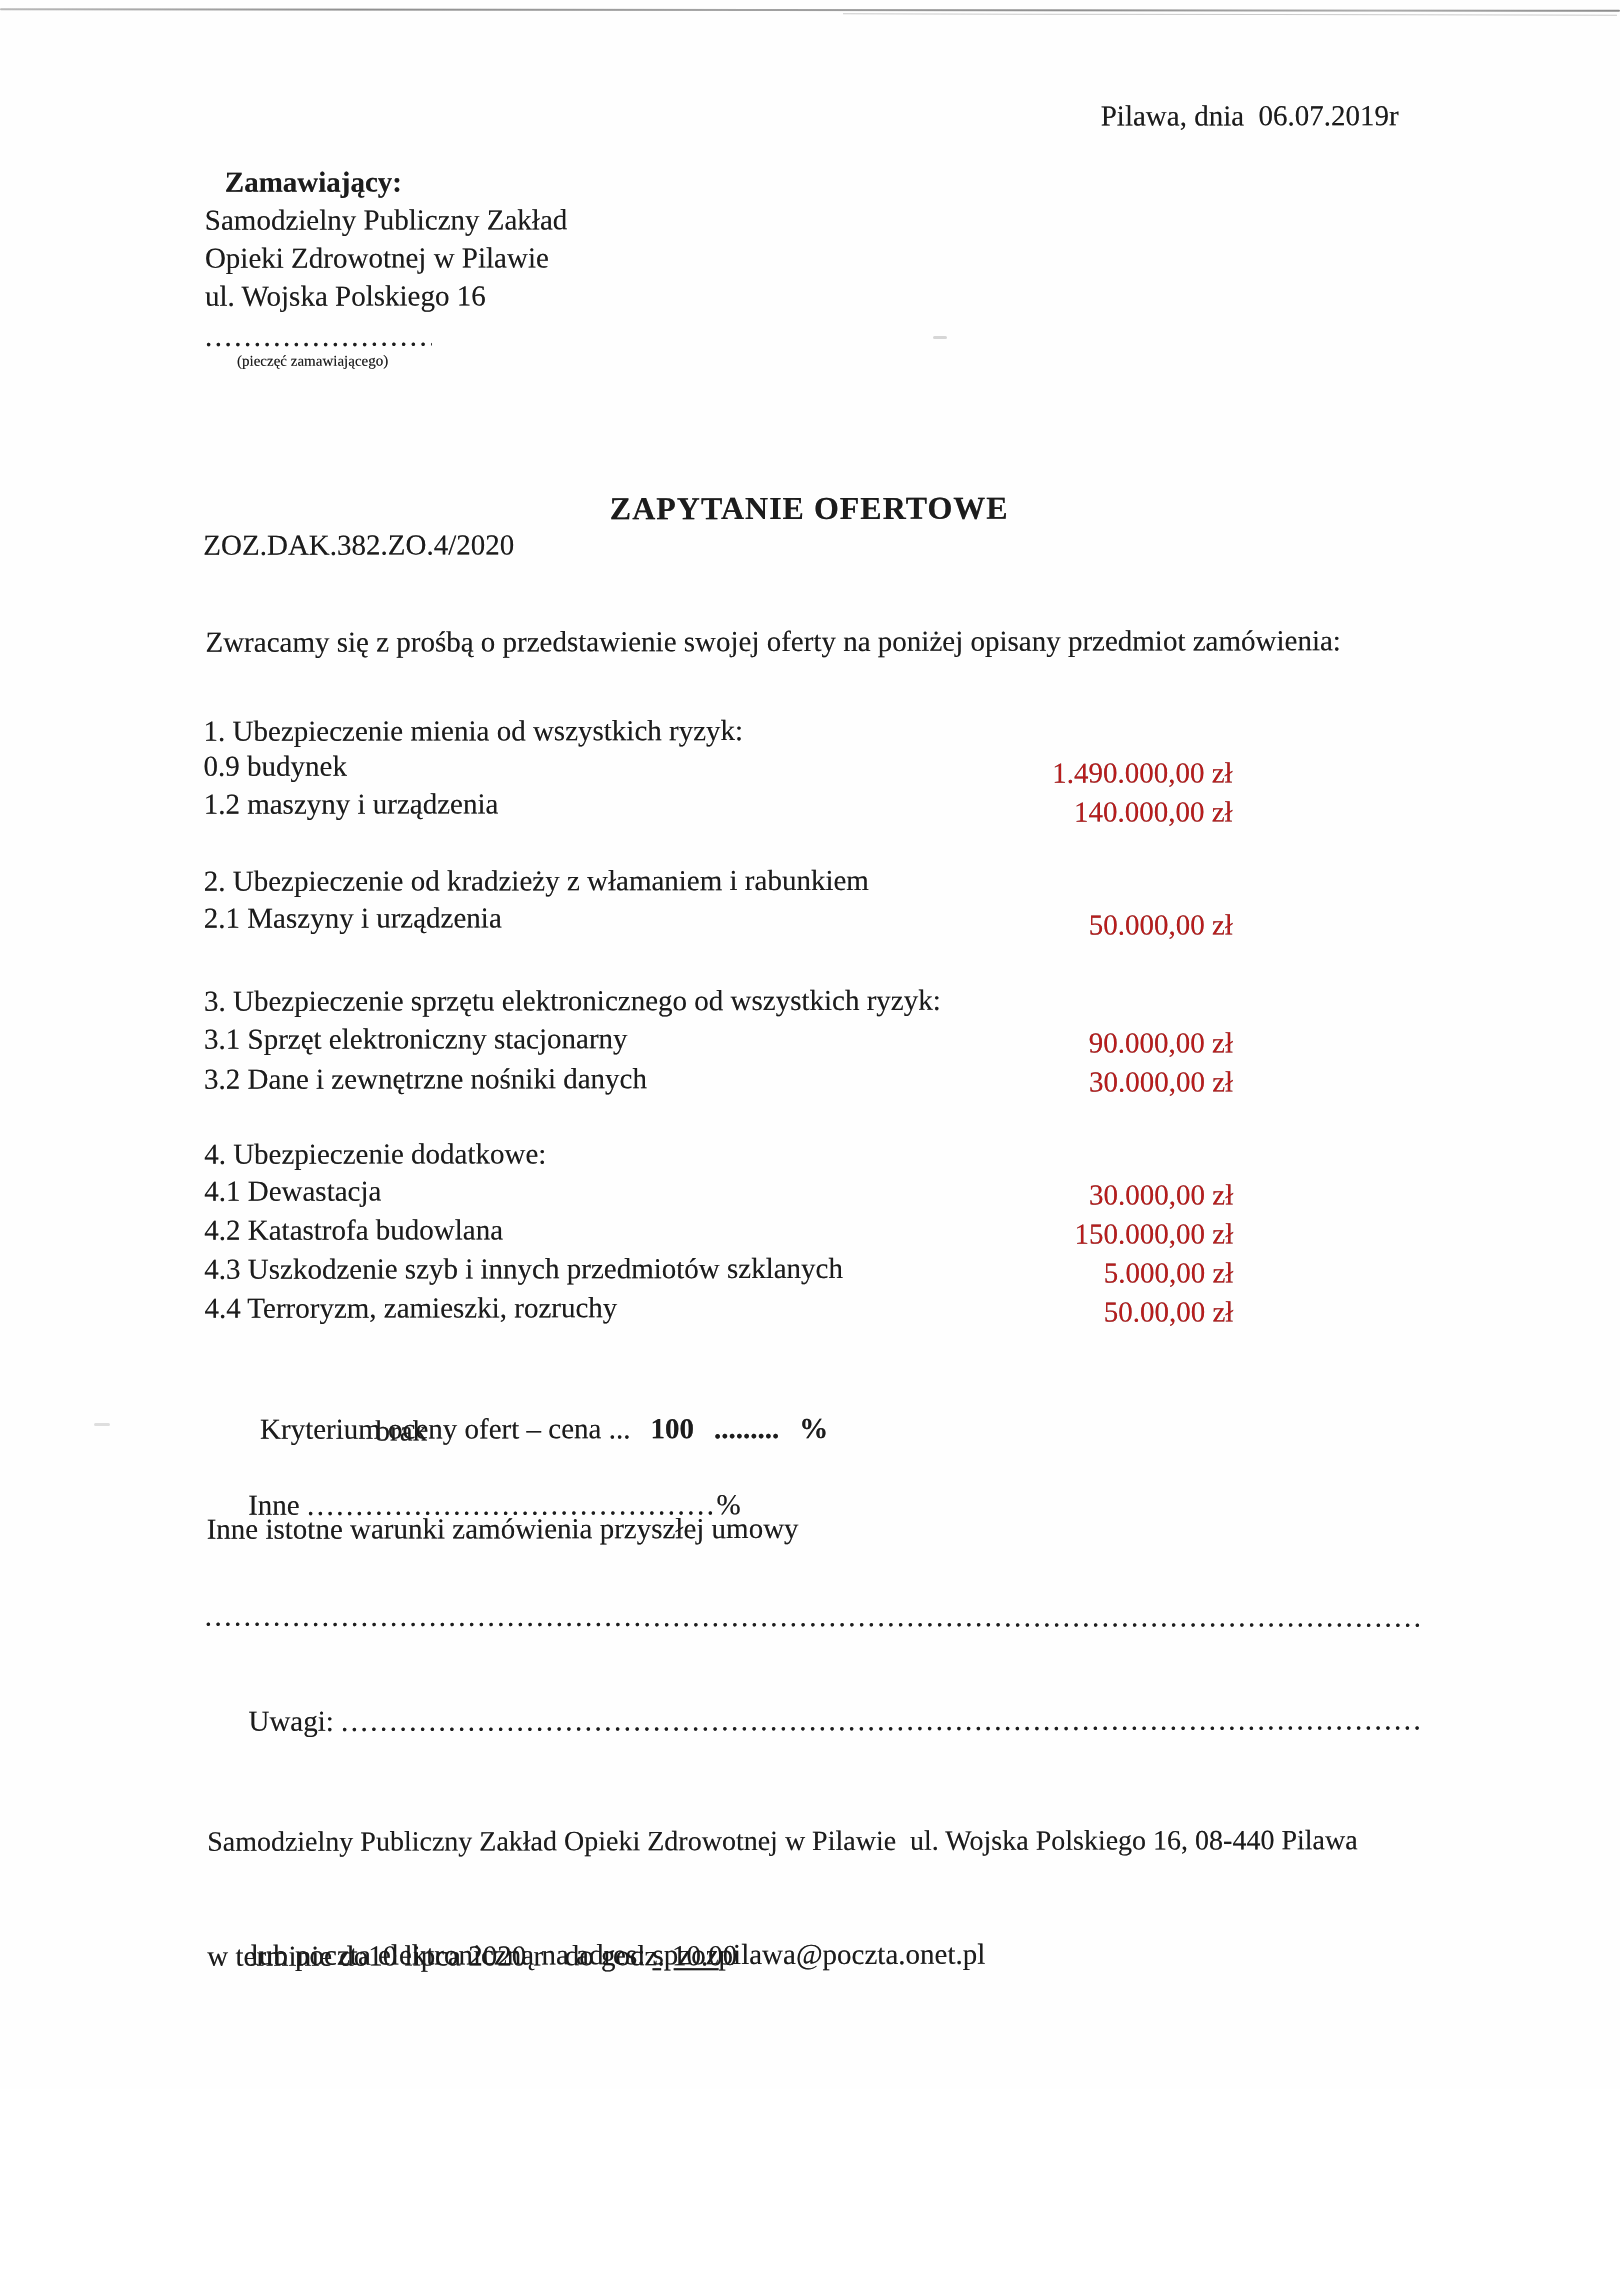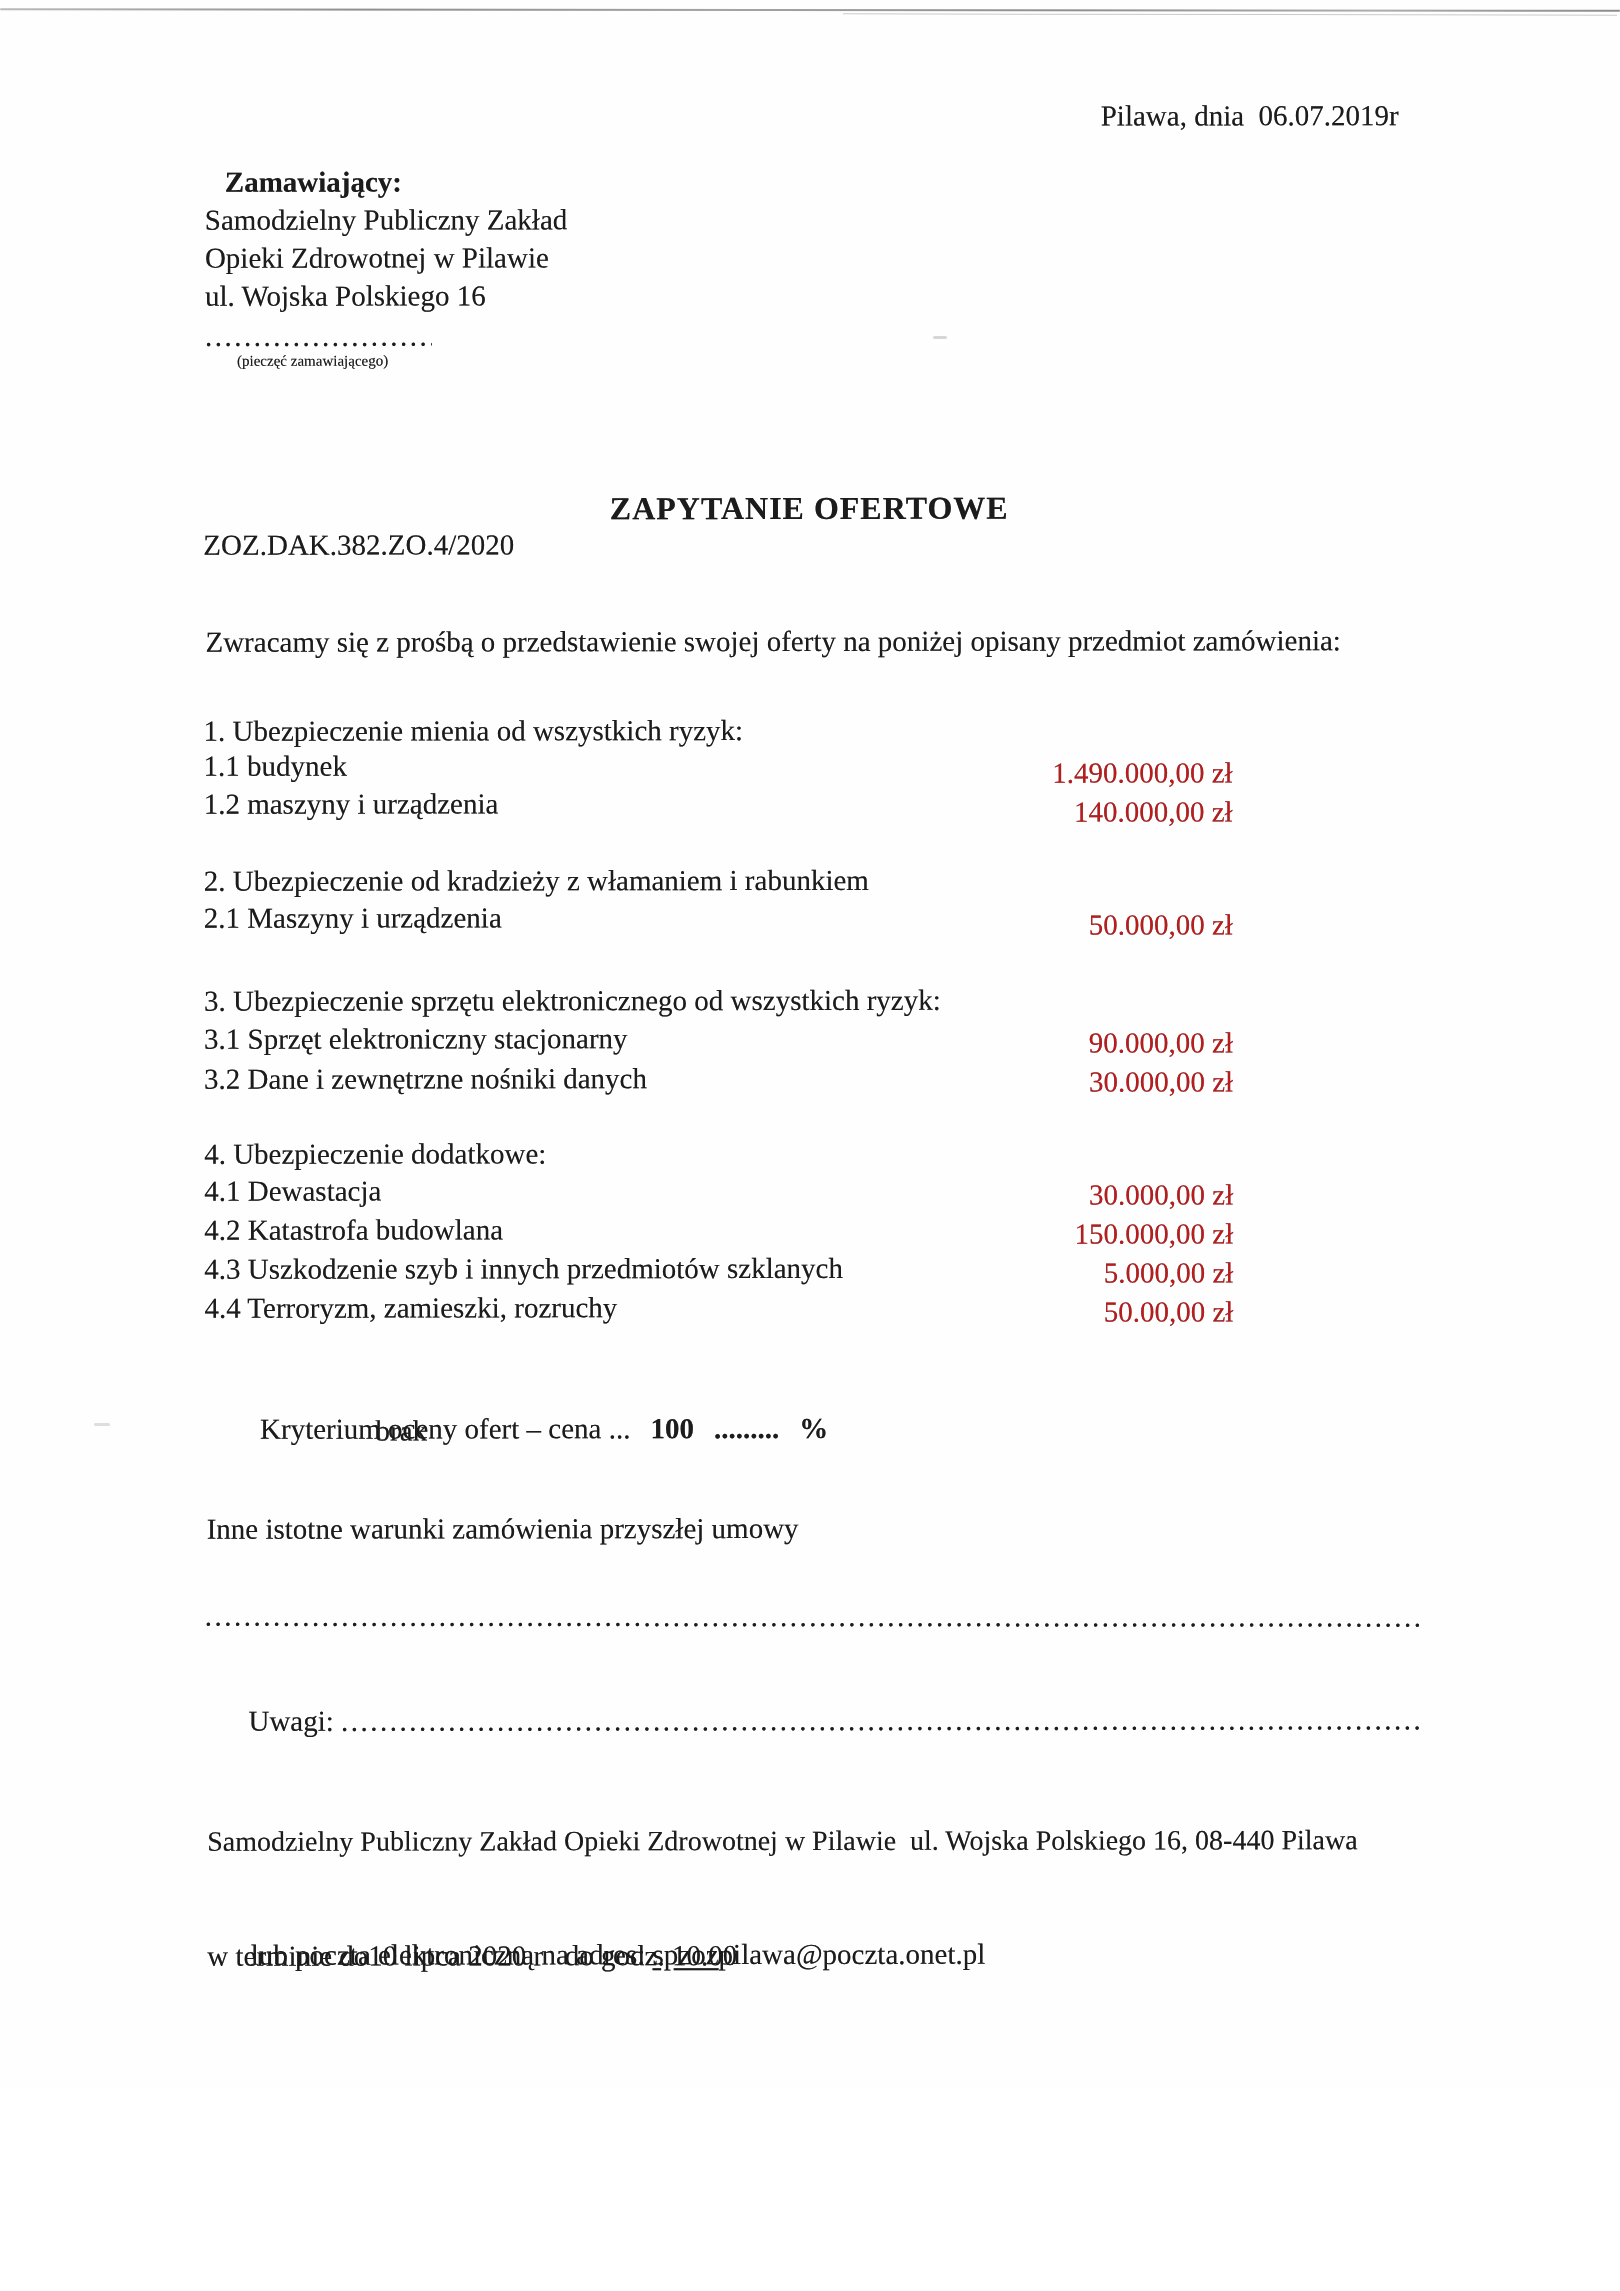--- a/index.html
+++ b/index.html
@@ -73,21 +73,21 @@
     <div class="line" style="left:206px;top:277px">ul. Wojska Polskiego 16</div>
     <div class="line dots clip" style="left:206px;top:317px;width:227px">..................................</div>
     <div class="line small" style="left:238px;top:347px">(pieczęć zamawiającego)</div>
 
     <div class="line title" style="top:490px">ZAPYTANIE OFERTOWE</div>
     <div class="line sans" style="left:204px;top:526px;font-size:29px">ZOZ.DAK.382.ZO.4/2020</div>
 
     <div class="line" style="left:206px;top:623px">Zwracamy się z prośbą o przedstawienie swojej oferty na poniżej opisany przedmiot zamówienia:</div>
 
     <div class="line" style="left:204px;top:712px">1. Ubezpieczenie mienia od wszystkich ryzyk:</div>
-    <div class="line" style="left:204px;top:747px">1.1 budynek</div>
+    <div class="line" style="left:204px;top:747px">0.9 budynek</div>
     <div class="amount" style="top:755px">1.490.000,00 zł</div>
     <div class="line" style="left:204px;top:785px">1.2 maszyny i urządzenia</div>
     <div class="amount" style="top:794px">140.000,00 zł</div>
 
     <div class="line" style="left:204px;top:862px">2. Ubezpieczenie od kradzieży z włamaniem i rabunkiem</div>
     <div class="line" style="left:204px;top:899px">2.1 Maszyny i urządzenia</div>
     <div class="amount" style="top:907px">50.000,00 zł</div>
 
     <div class="line" style="left:204px;top:982px">3. Ubezpieczenie sprzętu elektronicznego od wszystkich ryzyk:</div>
     <div class="line" style="left:204px;top:1020px">3.1 Sprzęt elektroniczny stacjonarny</div>
@@ -102,20 +102,23 @@
     <div class="amount" style="top:1216px">150.000,00 zł</div>
     <div class="line" style="left:204px;top:1250px">4.3 Uszkodzenie szyb i innych przedmiotów szklanych</div>
     <div class="amount" style="top:1255px">5.000,00 zł</div>
     <div class="line" style="left:204px;top:1289px">4.4 Terroryzm, zamieszki, rozruchy</div>
     <div class="amount" style="top:1294px">50.00,00 zł</div>
 
     <div class="line" style="left:216px;top:1374px">
       <span>Kryterium oceny ofert – cena </span><span>...</span><span class="bold">100</span><span class="bold">.........</span><span class="bold">%</span>
     </div>
     <div class="line" style="left:375px;top:1412px">brak</div>
+    <div class="line" style="left:204px;top:1450px">
+      <span>Inne </span><span class="dots">..........................................</span><span>%</span>
+    </div>
 
     <div class="line" style="left:206px;top:1510px">Inne istotne warunki zamówienia przyszłej umowy</div>
 
     <div class="line dots clip sepline" style="left:204px;top:1598px;width:1215px">............................................................................................................................................</div>
 
     <div class="line clip" style="left:204px;top:1666px;width:1217px">
       <span>Uwagi: </span><span class="dots">...........................................................................................................................................</span>
     </div>
 
     <div class="line" style="left:206px;top:1823px;font-size:28px">Samodzielny Publiczny Zakład Opieki Zdrowotnej w Pilawie  ul. Wojska Polskiego 16, 08-440 Pilawa</div>

